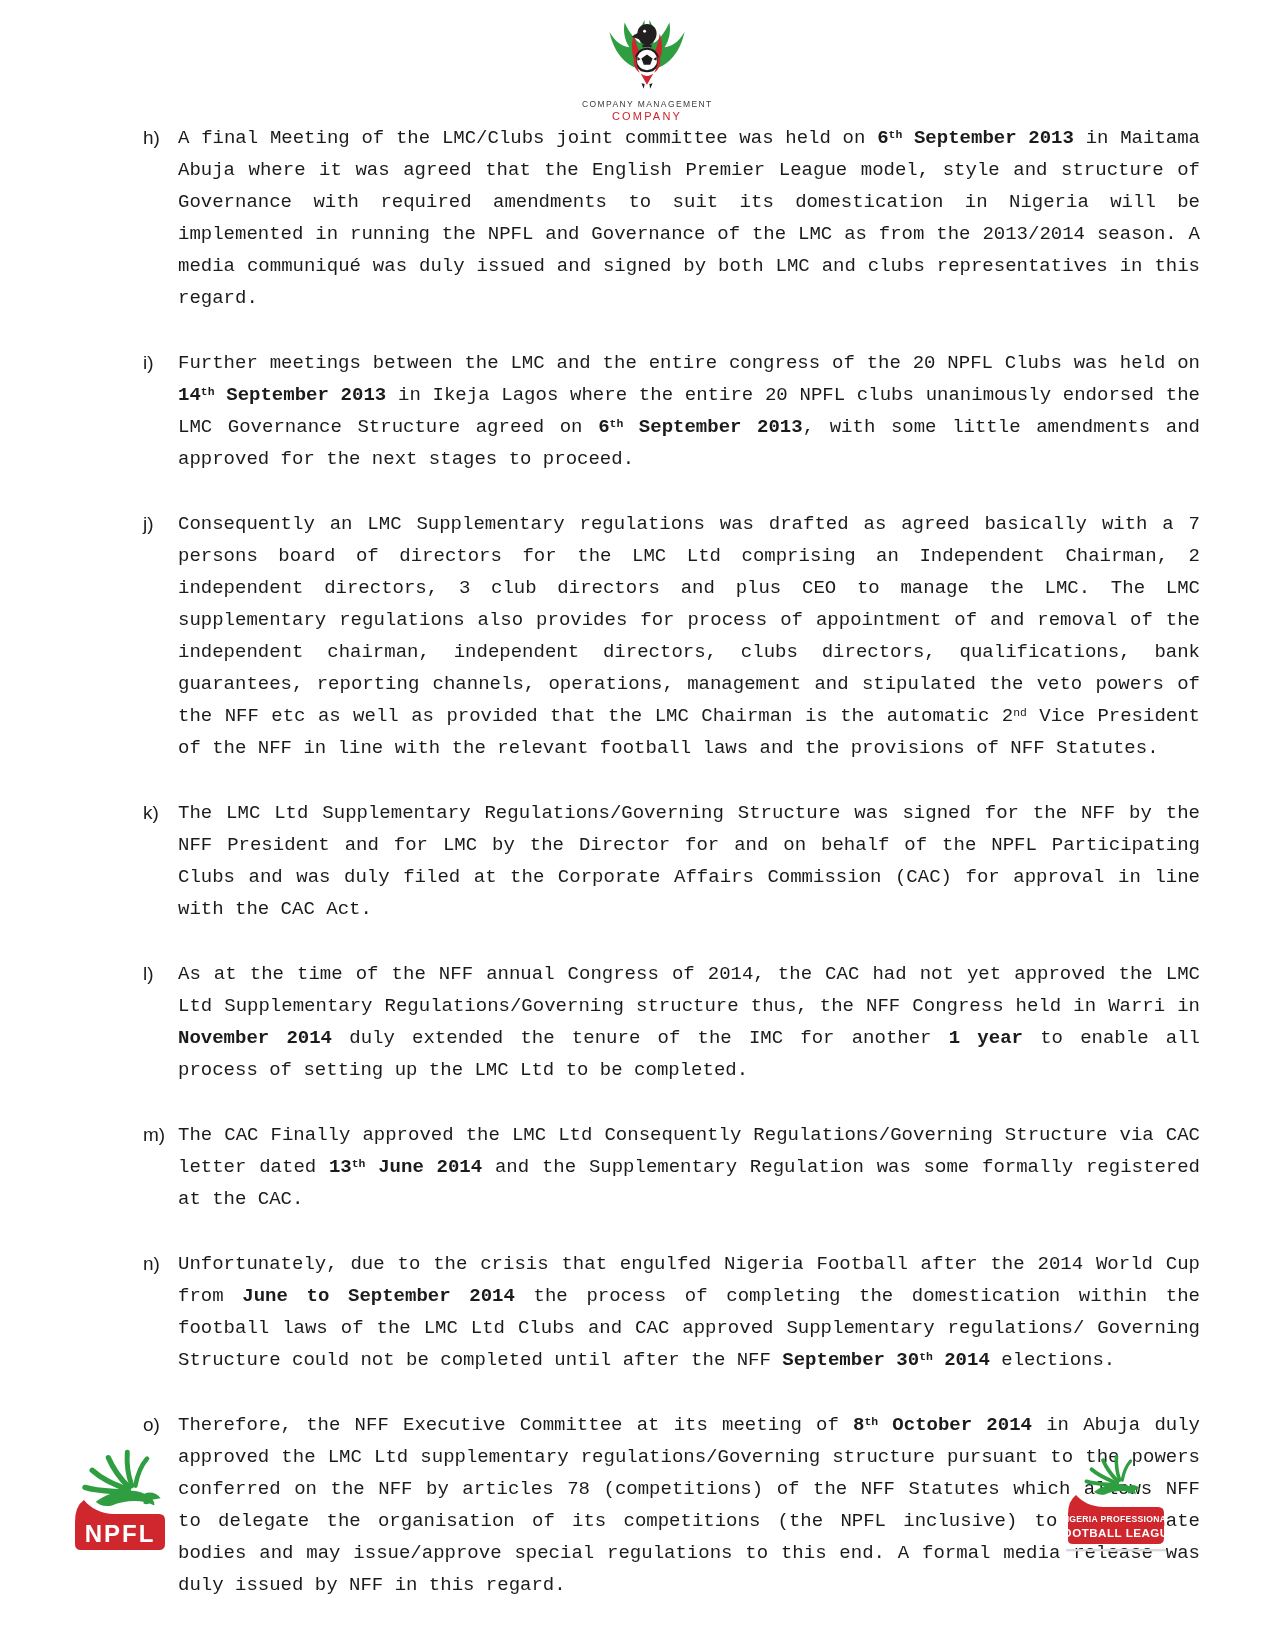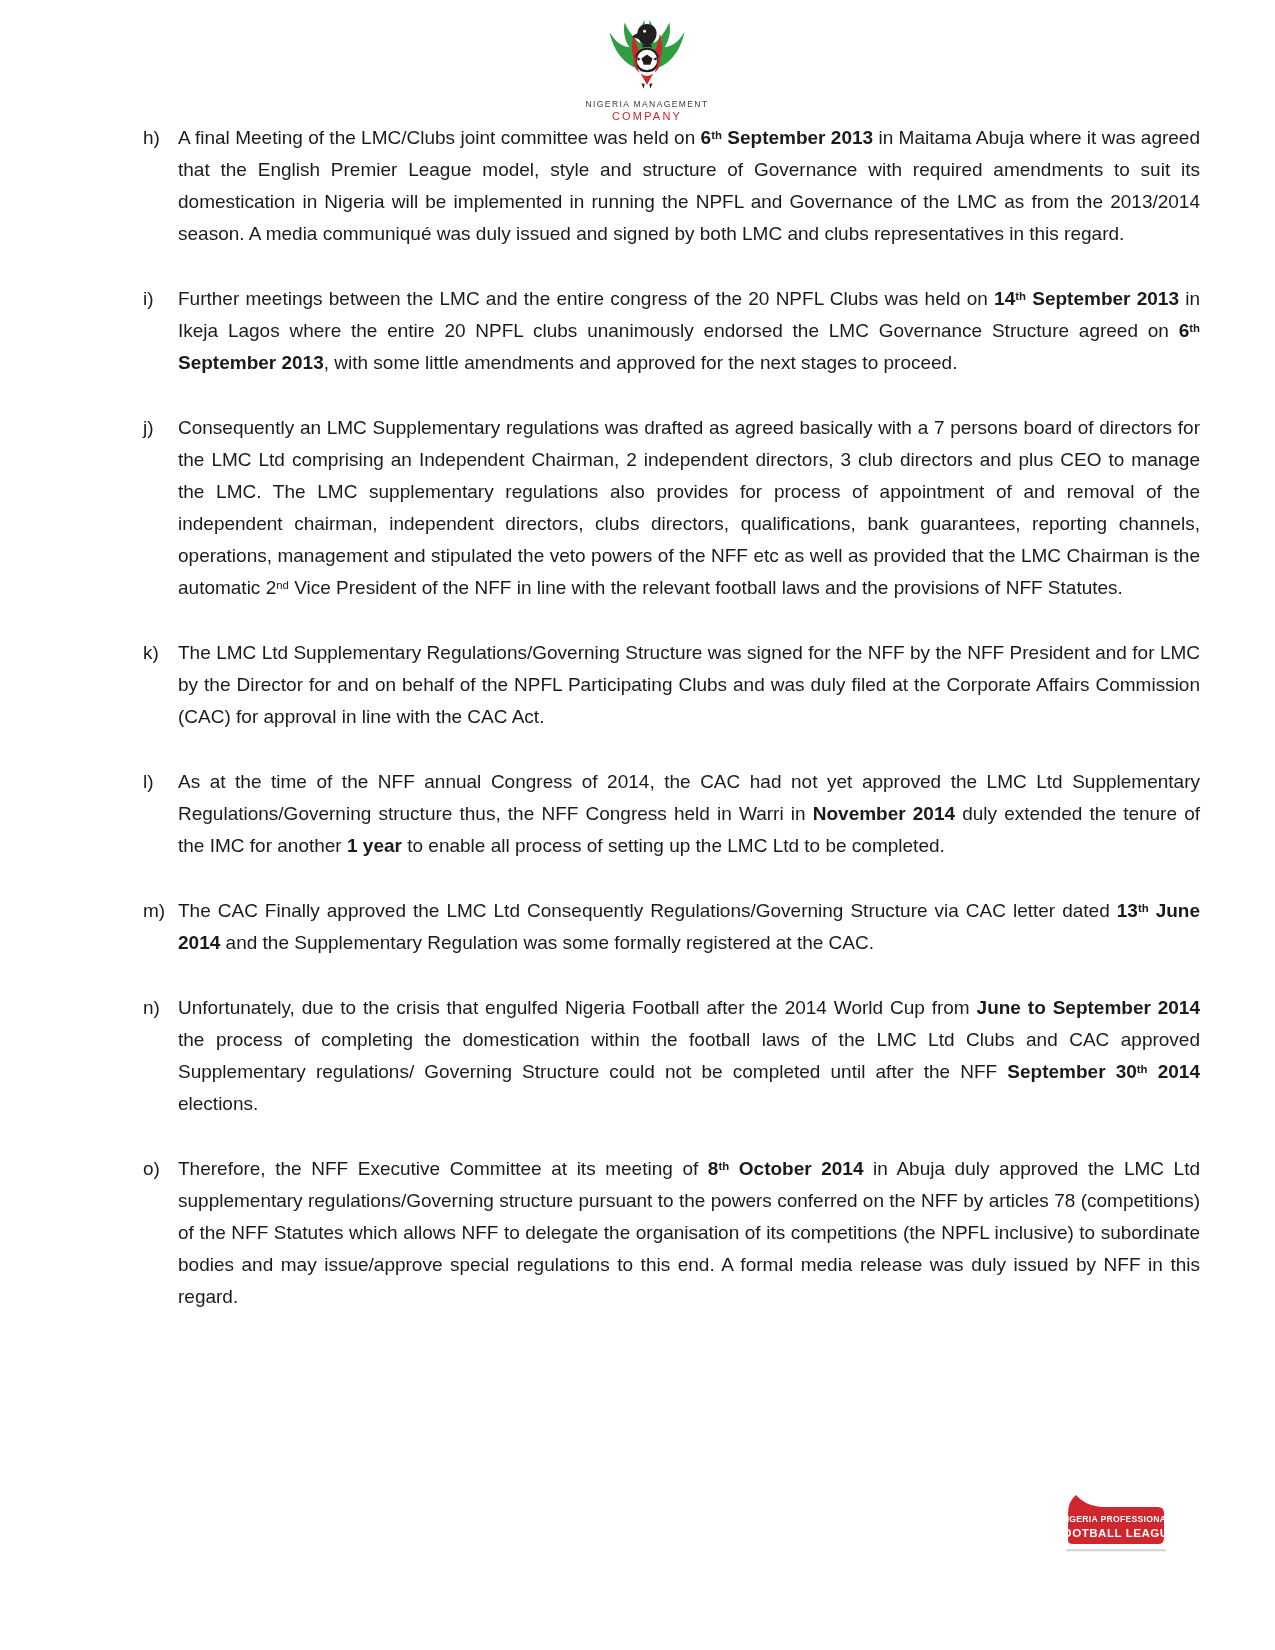--- a/index.html
+++ b/index.html
@@ -20,21 +20,21 @@
   .lmc-text2 { font-size:11px; letter-spacing:2.2px; color:#c9252d; margin-top:1px; white-space:nowrap; }
 
   
   .doc { position:absolute; left:143px; width:1057px; top:122px; }
   .para {
     display:grid; grid-template-columns:35px 1fr;
     margin-bottom:33px;
     font-size:19px; line-height:32px;
   }
   .para-label { text-align:left; }
-  .para-body { text-align:justify; }
+  .para-body { text-align:justify;font-family:Liberation Mono, monospace; }
   .bold { font-weight:bold; }
   sup.sup {
     font-size:0.6em; line-height:0;
     vertical-align:baseline; position:relative; top:-0.45em;
   }
 
   
   .footer-logo-left  { position:absolute; left:70px;  top:1444px; }
   .footer-logo-right { position:absolute; left:1046px; top:1452px; }
   .badge-text  { font-family:"Liberation Sans", sans-serif; }
@@ -63,21 +63,21 @@
       <circle cx="60" cy="55" r="14" fill="#ffffff" stroke="#1c1c1c" stroke-width="2.5"></circle>
       <polygon points="60,48 67,53 64,61 56,61 53,53" fill="#1c1c1c"></polygon>
       <polygon points="48,51 52,54 48,56" fill="#1c1c1c"></polygon>
       <polygon points="72,51 68,54 72,56" fill="#1c1c1c"></polygon>
       <use href="#ballRedL"></use>
       <use href="#ballRedL" transform="translate(120,0) scale(-1,1)"></use>
       <path d="M52,72 L60,86 L68,72 C63,76 57,76 52,72 Z" fill="#d0262e"></path>
       <path d="M53,84 L56,91 L57,85 Z" fill="#231f20"></path>
       <path d="M67,84 L64,91 L63,85 Z" fill="#231f20"></path>
     </svg>
-    <div class="lmc-text1">NIGERIA MANAGEMENT</div>
+    <div class="lmc-text1">COMPANY MANAGEMENT</div>
     <div class="lmc-text2">COMPANY</div>
   </div>
 
   <div class="doc">
       <div class="para">
         <div class="para-label">h)</div>
         <div class="para-body"><span>A final Meeting of the LMC/Clubs joint committee was held on </span><span class="bold">6</span><sup class="sup bold">th</sup><span class="bold"> September 2013</span><span> in Maitama Abuja where it was agreed that the English Premier League model, style and structure of Governance with required amendments to suit its domestication in Nigeria will be implemented in running the NPFL and Governance of the LMC as from the 2013/2014 season. A media communiqué was duly issued and signed by both LMC and clubs representatives in this regard.</span></div>
       </div>
       <div class="para">
         <div class="para-label">i)</div>
@@ -102,20 +102,40 @@
       <div class="para">
         <div class="para-label">n)</div>
         <div class="para-body"><span>Unfortunately, due to the crisis that engulfed Nigeria Football after the 2014 World Cup from </span><span class="bold">June to September 2014</span><span> the process of completing the domestication within the football laws of the LMC Ltd Clubs and CAC approved Supplementary regulations/ Governing Structure could not be completed until after the NFF </span><span class="bold">September 30</span><sup class="sup bold">th</sup><span class="bold"> 2014</span><span> elections.</span></div>
       </div>
       <div class="para">
         <div class="para-label">o)</div>
         <div class="para-body"><span>Therefore, the NFF Executive Committee at its meeting of </span><span class="bold">8</span><sup class="sup bold">th</sup><span class="bold"> October 2014</span><span> in Abuja duly approved the LMC Ltd supplementary regulations/Governing structure pursuant to the powers conferred on the NFF by articles 78 (competitions) of the NFF Statutes which allows NFF to delegate the organisation of its competitions (the NPFL inclusive) to subordinate bodies and may issue/approve special regulations to this end. A formal media release was duly issued by NFF in this regard.</span></div>
       </div>
     </div>
 
+  <div class="footer-logo-left">
+    <svg width="100" height="110" viewBox="0 0 100 110">
+      <defs>
+        <g id="npfl-eagle">
+          <g fill="none" stroke="#2f9e41" stroke-linecap="round">
+            <path d="M58,52 C44,50 26,51 10,46" stroke-width="6"></path>
+            <path d="M58,49 C44,43 30,38 18,27" stroke-width="6"></path>
+            <path d="M59,46 C50,37 42,27 36,13" stroke-width="6"></path>
+            <path d="M62,44 C58,33 56,21 57,7" stroke-width="5.5"></path>
+            <path d="M66,44 C68,33 72,22 79,14" stroke-width="5"></path>
+          </g>
+          <path d="M22,62 C38,50 60,46 76,53 C83,56 88,61 87,66 C74,59 54,60 40,66 C33,68 26,66 22,62 Z" fill="#2f9e41"></path>
+          <path d="M76,53 C82,50 90,52 94,58 L83,60 C83,64 79,66 75,64 Z" fill="#2f9e41"></path>
+        </g>
+      </defs>
+      <use href="#npfl-eagle" transform="translate(6,2) scale(0.9)"></use>
+      <path d="M11,106 L89,106 Q95,106 95,100 L95,76 Q95,70 89,70 L44,70 C32,70 20,64 14,56 Q5,62 5,78 L5,100 Q5,106 11,106 Z" fill="#d0262e"></path>
+      <text class="badge-text" x="50" y="98" text-anchor="middle" font-size="24" font-weight="bold" fill="#ffffff" letter-spacing="2">NPFL</text>
+    </svg>
+  </div>
 
   <div class="footer-logo-right">
     <svg width="120" height="102" viewBox="0 0 120 102">
       <use href="#npfl-eagle" transform="translate(34,0) scale(0.64)"></use>
       <path d="M27,92 L112,92 Q118,92 118,86 L118,61 Q118,55 112,55 L58,55 C46,55 36,50 30,43 Q22,49 22,62 L22,88 Q22,92 27,92 Z" fill="#d0262e"></path>
       <text class="badge-text" x="70" y="70" text-anchor="middle" font-size="8.6" font-weight="bold" fill="#ffffff" letter-spacing="0.3">NIGERIA PROFESSIONAL</text>
       <text class="badge-text" x="70" y="85" text-anchor="middle" font-size="11.6" font-weight="bold" fill="#ffffff" letter-spacing="0.5">FOOTBALL LEAGUE</text>
       <rect x="20" y="97" width="100" height="2.4" fill="#d9d9d9"></rect>
     </svg>
   </div>

